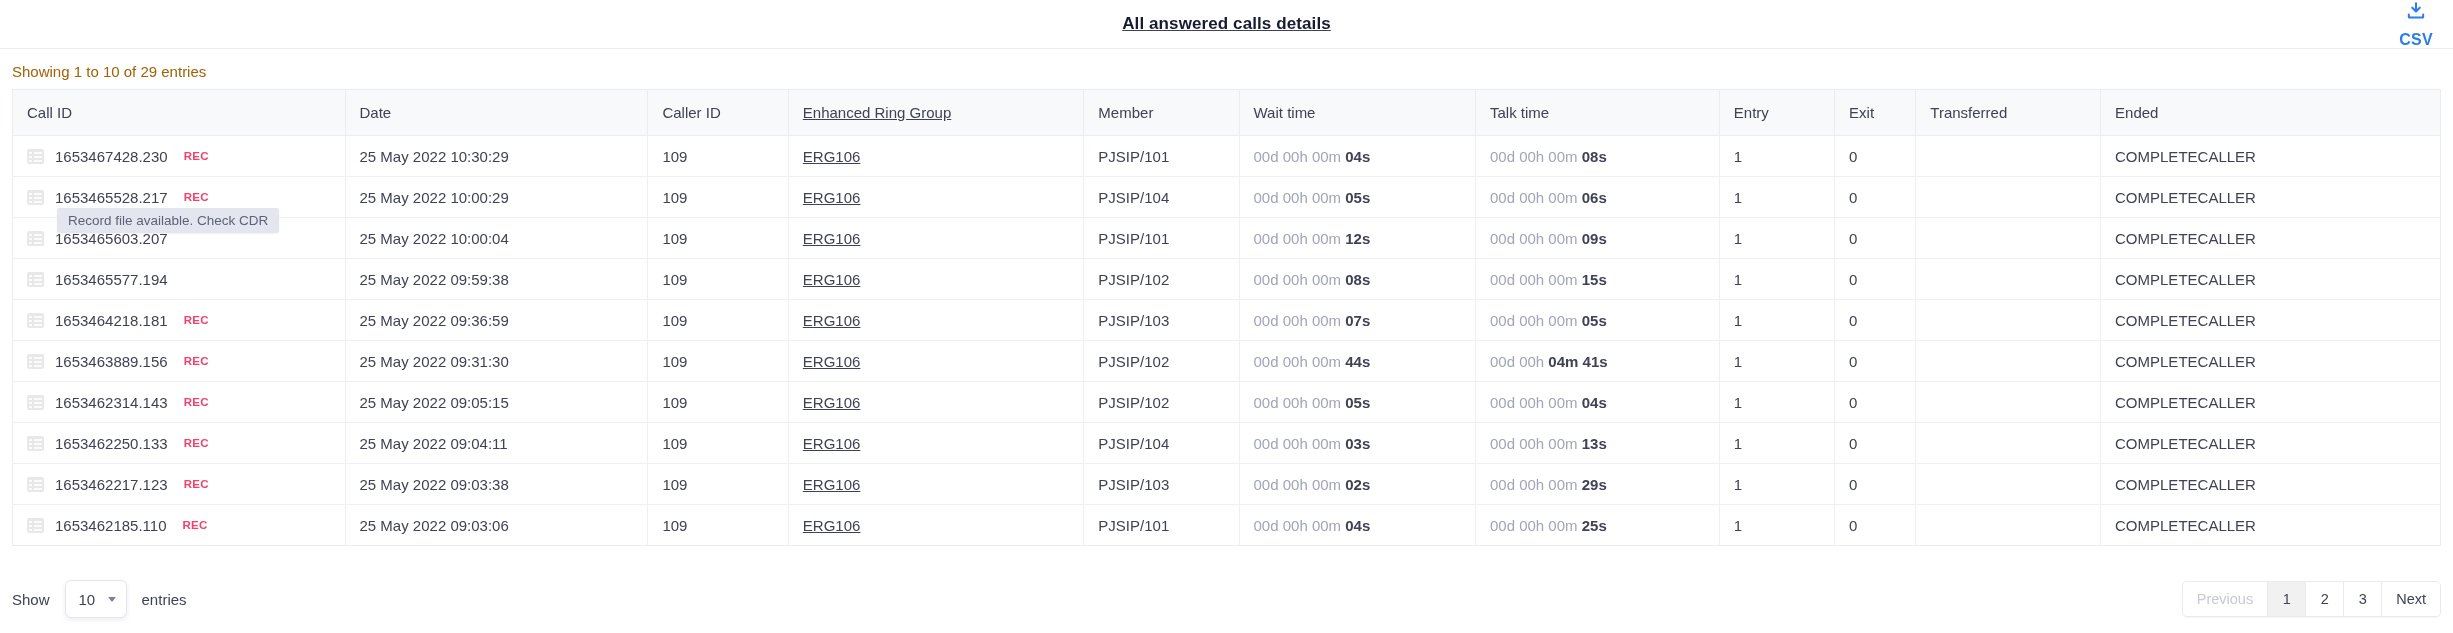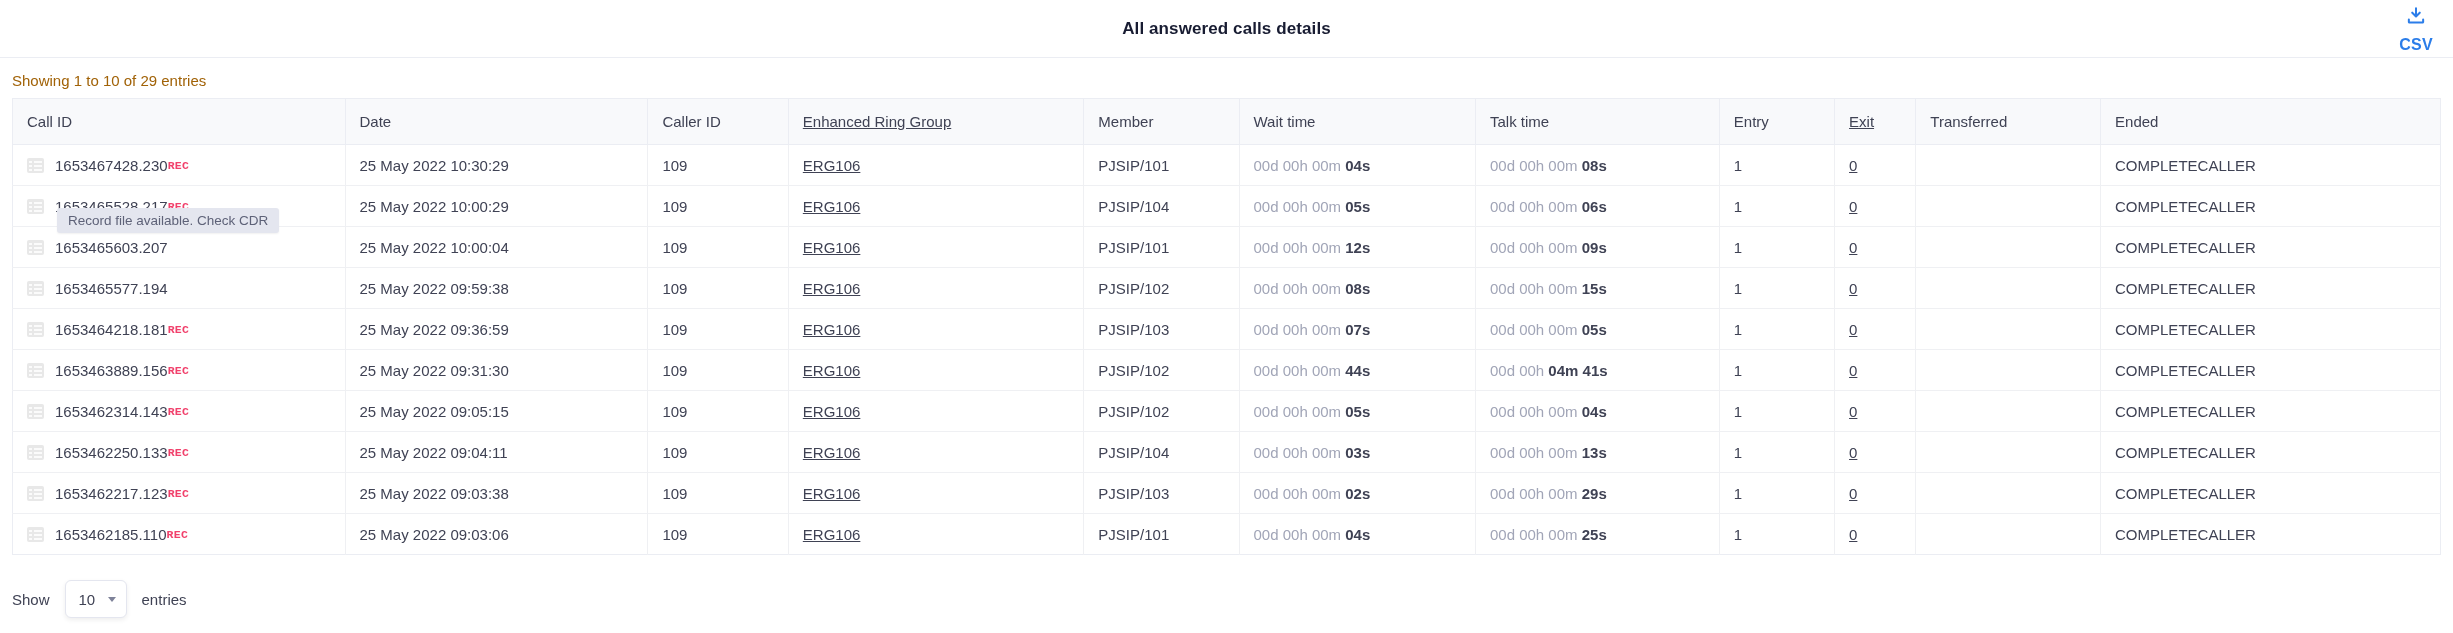--- a/index.html
+++ b/index.html
@@ -9,23 +9,24 @@
     background: #ffffff;
     font-family: "Liberation Sans", sans-serif;
     color: #3f4254;
     overflow: hidden;
   }
   .page { position: relative; width: 2453px; height: 633px; background:#fff; }
 
   
   .topbar {
     position: relative;
-    height: 58px;
+    height: 49px;
     display: flex; align-items: center; justify-content: center;
     border-bottom: 1px solid #ebedf3;
+    text-decoration: underline;
   }
   .page-title {
     font-size: 17px; font-weight: bold; color: #181c32; letter-spacing: .1px;
   }
   .csv-btn {
     position: absolute; right: 14px; top: 50%; transform: translateY(-50%);
     display: flex; align-items: center; gap: 9px;
     cursor: pointer; padding: 4px 6px; flex-direction: column;
   }
   .csv-icon { display:block; width: 22px; height: 22px; color:#2b7de9; }
@@ -68,21 +69,21 @@
 
   
   .c-callid   { width: 225px; }
   .c-date     { width: 205px; }
   .c-caller   { width: 95px; }
   .c-erg      { width: 200px; text-decoration: underline; }
   .c-member   { width: 105px; }
   .c-wait     { width: 160px; margin-top: 18px; }
   .c-talk     { width: 165px; }
   .c-entry    { width: 78px; }
-  .c-exit     { width: 55px; text-decoration: underline; }
+  .c-exit     { width: 55px; }
   .c-trans    { width: 125px; }
   .c-ended    { width: 230px; }
 
   .callid-cell { display: flex; align-items: center; position: relative; }
   .row-icon {
     width: 17px; height: 15px; flex: none; margin-right: 11px;
     border-radius: 2px; background: #e8e8e8;
     position: relative;
   }
   .row-icon::before {
@@ -90,23 +91,23 @@
     width: 3px; height: 2px; background: #fbfbfb;
     box-shadow: 0 4px 0 #fbfbfb, 0 8px 0 #fbfbfb;
   }
   .row-icon::after {
     content: ""; position: absolute; left: 7px; top: 3px;
     width: 8px; height: 2px; background: #fbfbfb;
     box-shadow: 0 4px 0 #fbfbfb, 0 8px 0 #fbfbfb;
   }
   .callid-text { color:#3f4254; }
   .rec-badge {
+    margin-left: 16px;
     font-size: 11.5px; font-weight: bold; color: #f1416c;
     letter-spacing: .3px;
-    font-family: Liberation Mono, monospace;
   }
 
   .dur { color: #3f4254; }
   .dur .dim { color: #a1a5b7; }
   .dur .hi  { color: #3f4254; font-weight: bold; }
 
   
   .tooltip {
     position: absolute;
     left: 57px; top: 208px;
@@ -405,15 +406,22 @@
   <div class="footer">
     <div class="length-ctl">
       <span class="lbl-pre">Show</span>
       <span class="select-box">
         <span>10</span>
         <span class="caret"></span>
       </span>
       <span class="lbl-post">entries</span>
     </div>
 
+    <div class="pagination">
+      <div class="pg disabled">Previous</div>
+      <div class="pg active">1</div>
+      <div class="pg">2</div>
+      <div class="pg">3</div>
+      <div class="pg">Next</div>
+    </div>
   </div>
 
 </div>
 
 </body></html>

